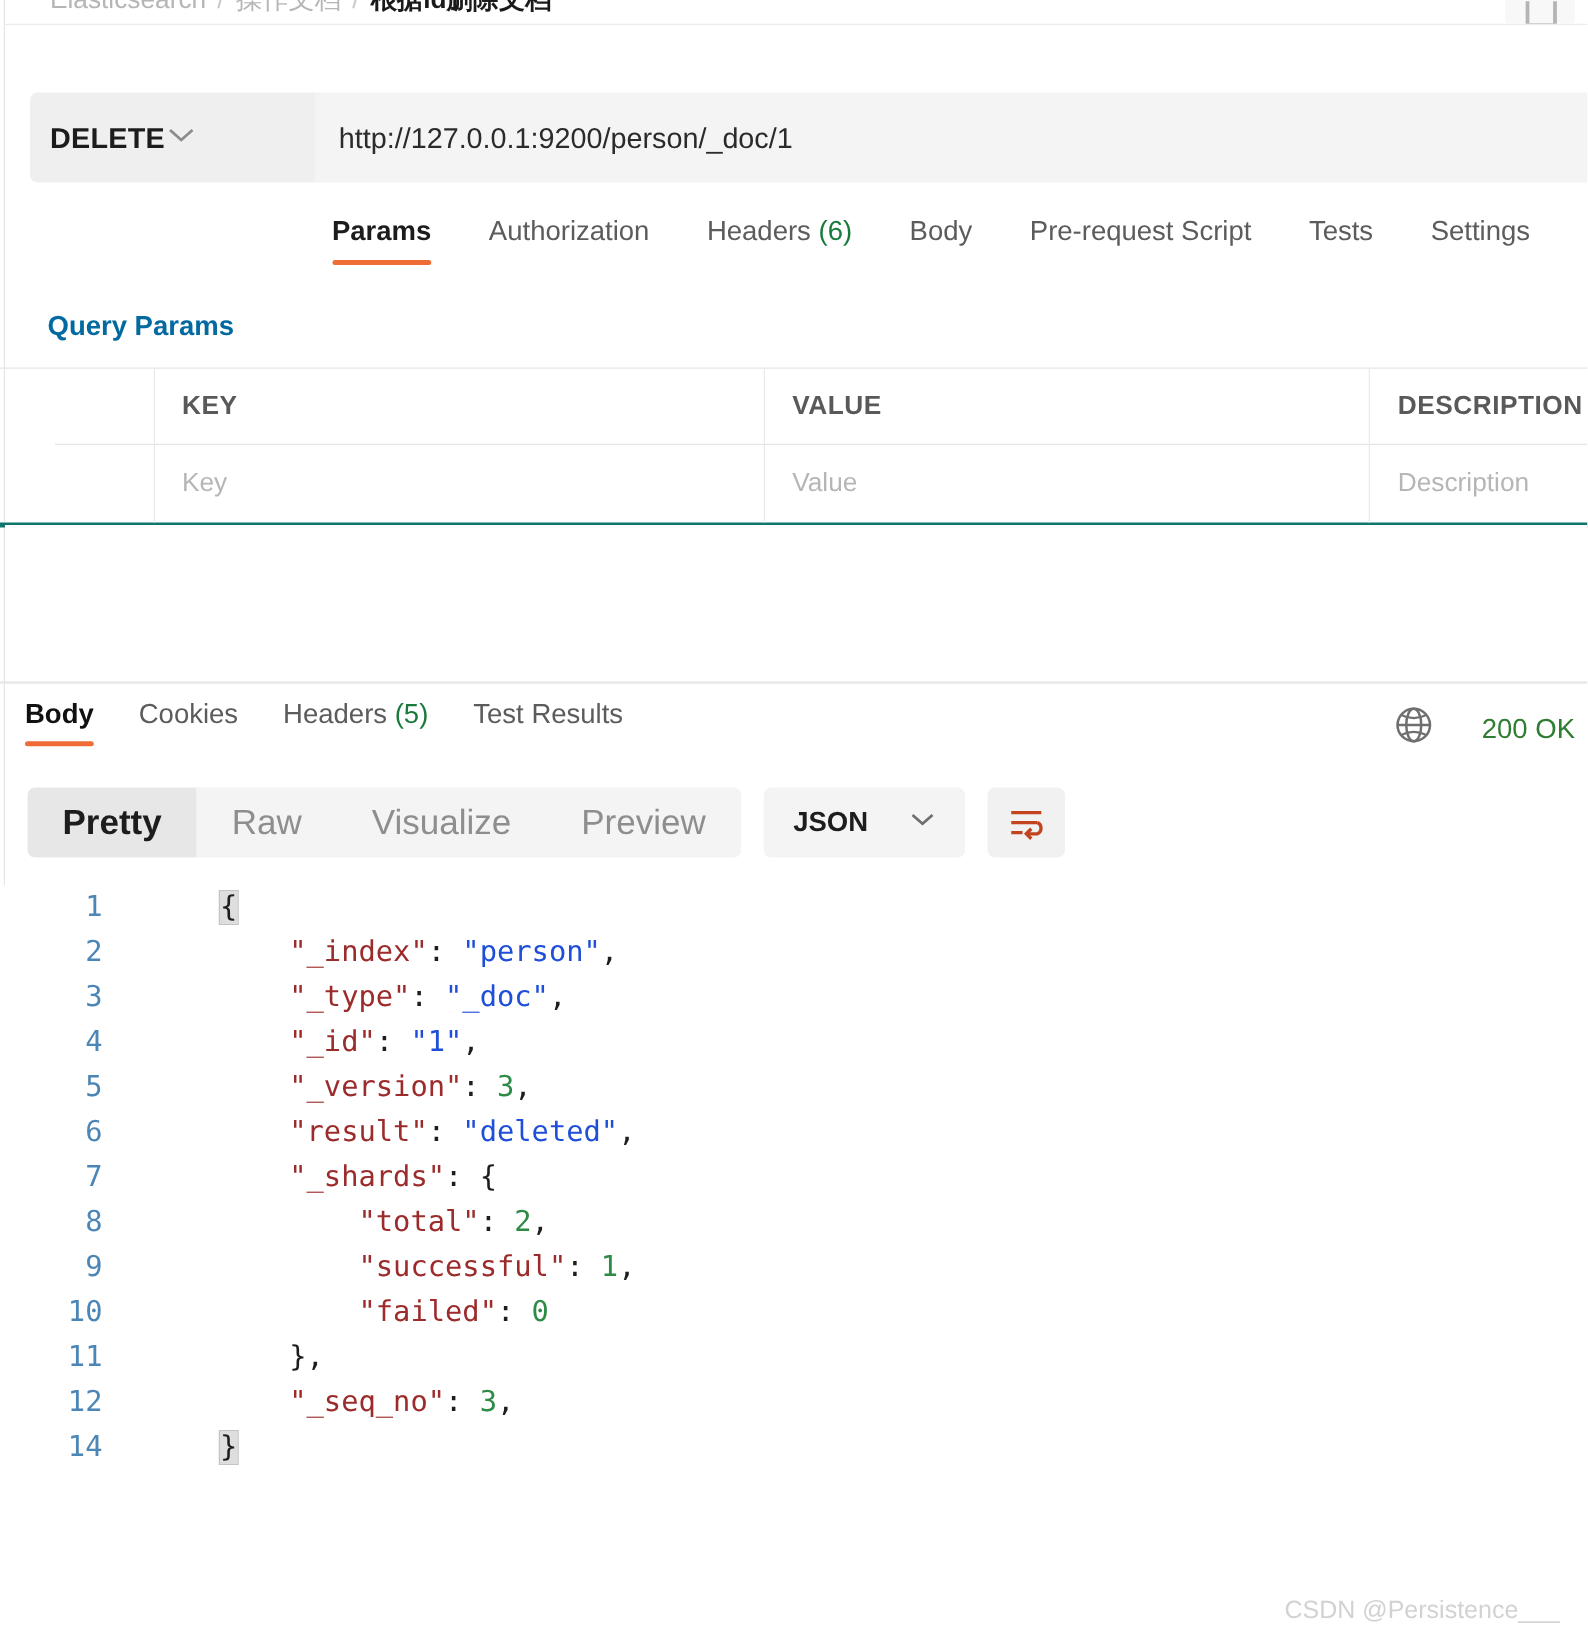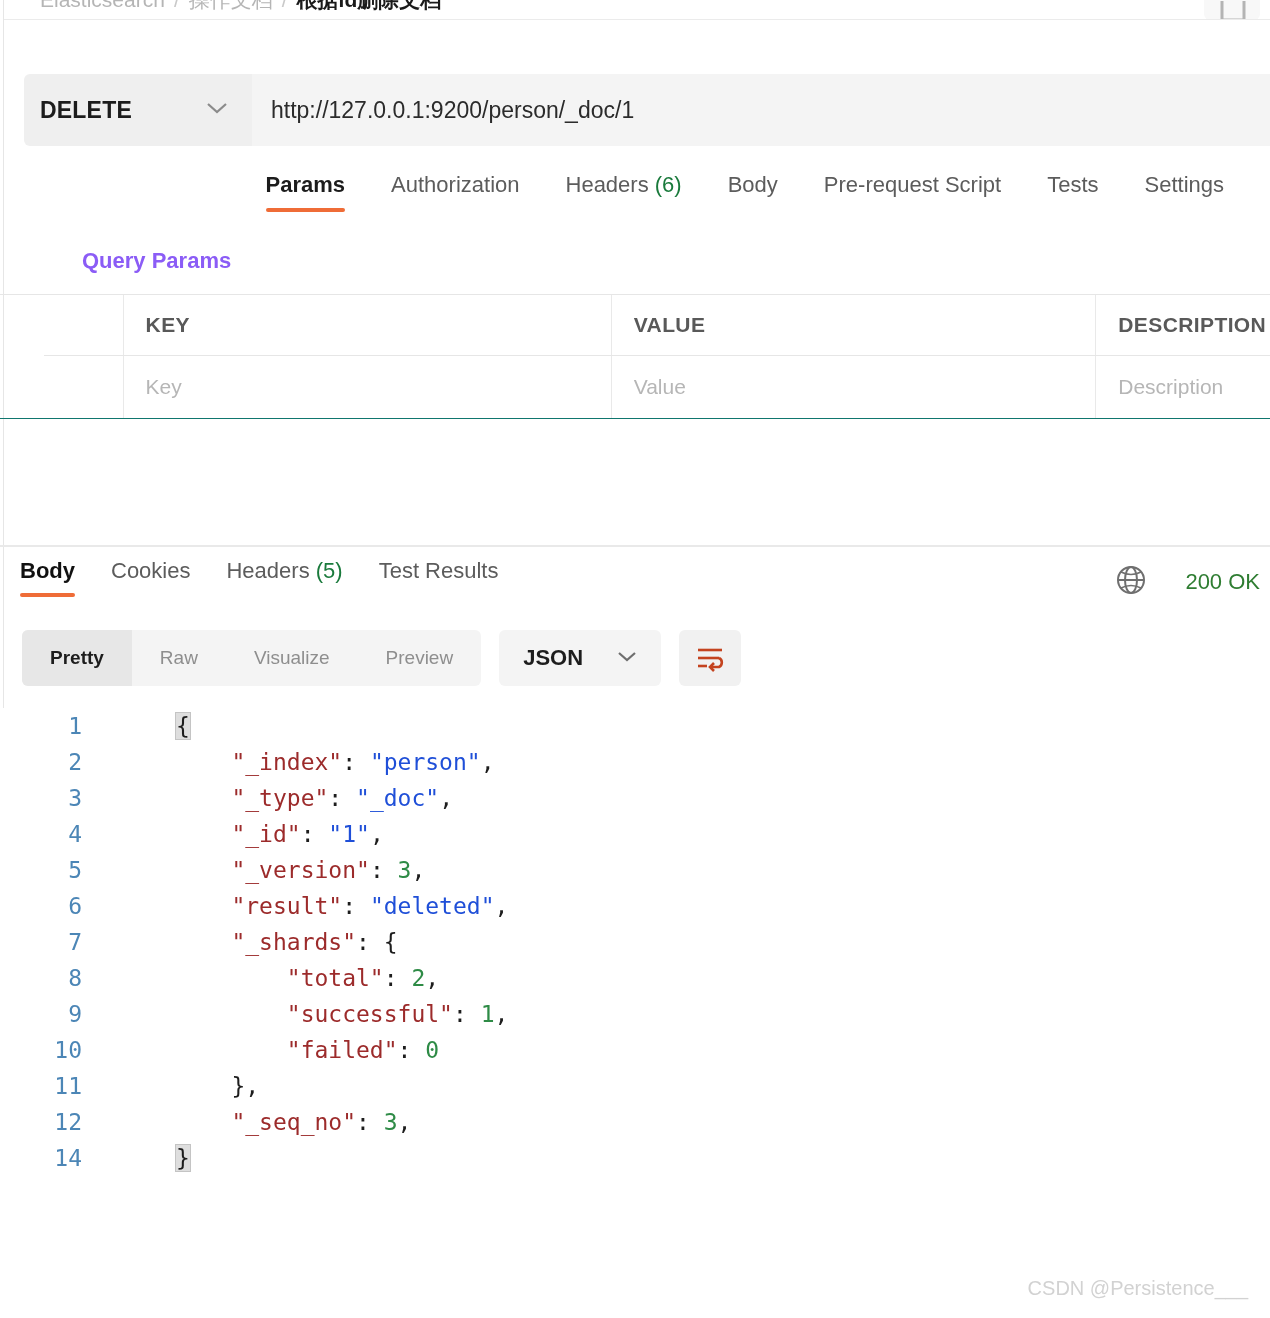--- a/index.html
+++ b/index.html
@@ -66,21 +66,20 @@
     height: 72px;
     display: flex;
     align-items: stretch;
   }
   .method-select {
     width: 228px;
     background: #efefef;
     border-radius: 6px 0 0 6px;
     display: flex;
     align-items: center;
-    justify-content: space-between;
     padding: 0 22px 0 16px;
     box-sizing: border-box;
     cursor: pointer;
   }
   .method-label {
     font-size: 23px;
     font-weight: bold;
     color: #1c1c1c;
     letter-spacing: .2px;
   }
@@ -127,31 +126,30 @@
     border-radius: 2px;
   }
   .rtab .count { color: #1a7a3c; }
 
   .query-params-title {
     position: absolute;
     left: 38px;
     top: 248px;
     font-size: 22px;
     font-weight: bold;
-    color: #8b5cf6;
-    margin-left: 44px;
+    color: #0369a1;
   }
 
   
   .params-table {
     position: absolute;
     left: 0; right: 0;
     top: 294px;
     border-top: 1px solid #e6e6e6;
-    border-bottom: 1px solid #0f766e;
+    border-bottom: 4px solid #0f766e;
     padding-left: 44px;
   }
   .ptr { display: flex; }
   .ptr.head { border-bottom: 1px solid #e6e6e6; height: 60px; }
   .ptr.body { height: 62px; }
   .pcell {
     display: flex;
     align-items: center;
     border-right: 1px solid #e9e9e9;
     box-sizing: border-box;
@@ -242,21 +240,21 @@
     display: flex;
     background: #f4f4f4;
     border-radius: 6px;
     overflow: hidden;
     height: 56px;
   }
   .seg {
     display: flex;
     align-items: center;
     padding: 12px 28px;
-    font-size: 19px;
+    font-size: 28px;
     color: #8e8e8e;
     cursor: pointer;
     white-space: nowrap;
   }
   .seg.active {
     background: #e7e7e7;
     color: #1d1d1d;
     font-weight: bold;
   }
   .json-select {

